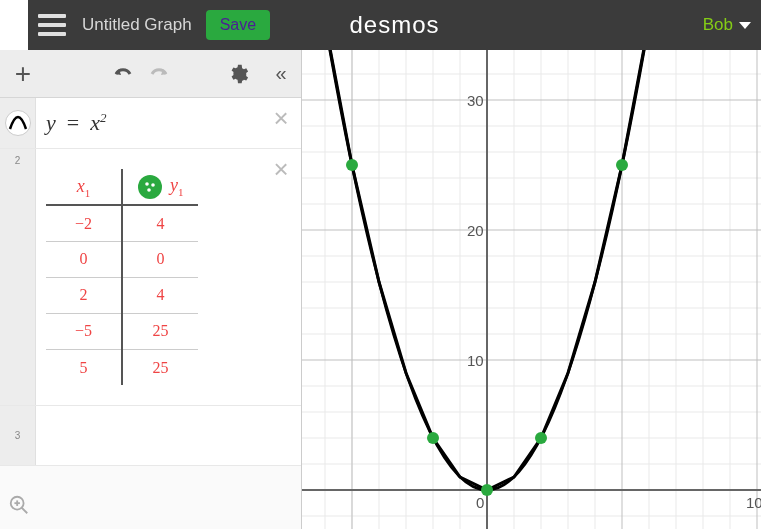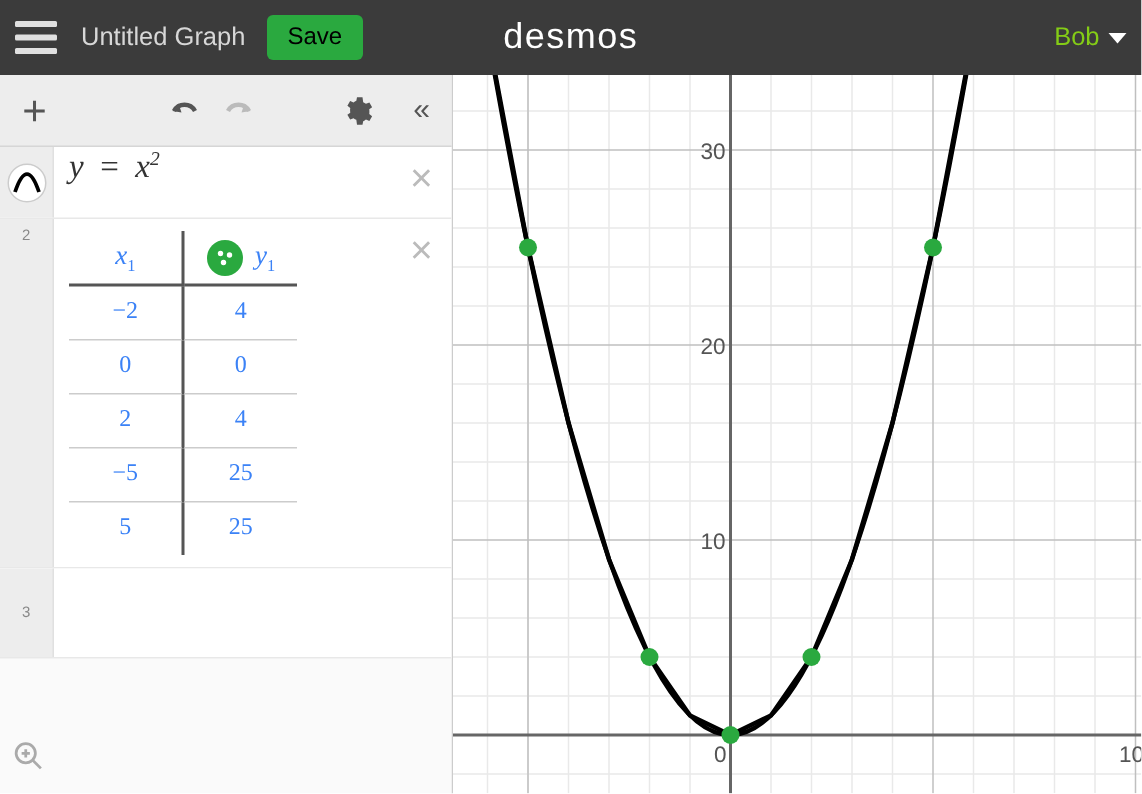--- a/index.html
+++ b/index.html
@@ -5,28 +5,29 @@
   * { box-sizing: border-box; margin: 0; padding: 0; }
   html, body { width: 761px; height: 529px; overflow: hidden; font-family: Arial, Helvetica, sans-serif; }
   .topbar {
     height: 50px;
     background: #3b3b3b;
     display: flex;
     align-items: center;
     color: #ddd;
     padding: 0 10px;
     position: relative;
+    margin-left: 28px;
   }
   .hamburger { width: 28px; height: 22px; display: flex; flex-direction: column; justify-content: space-between; cursor: pointer; }
   .hamburger span { height: 4px; background: #e0e0e0; border-radius: 1px; }
   .doc-title { margin-left: 16px; color: #d7d7d7; font-size: 17px; }
   .save-btn {
     margin-left: 14px;
     background: #2aa93f;
-    color: #000000;
+    color: #4c1d95;
     border: none;
     padding: 6px 14px;
     font-size: 16px;
     border-radius: 4px;
     cursor: pointer;
   }
   .logo {
     position: absolute;
     left: 50%;
     top: 50%;
@@ -75,40 +76,40 @@
     justify-content: center;
     font-size: 10px;
     color: #888;
     align-self: stretch;
     border-right: 1px solid #e0e0e0;
   }
   .expr-gutter .curve-ico {
     width: 26px; height: 26px; border-radius: 50%; background: #fff; border: 1px solid #ccc;
     display: flex; align-items: center; justify-content: center;
   }
-  .expr-body { flex: 1; padding: 0 10px; }
+  .expr-body { flex: 1; padding: 12px 10px; }
   .eq {
     font-family: 'Times New Roman', serif;
     font-style: italic;
     font-size: 22px;
     color: #333;
   }
   .eq sup { font-size: 13px; vertical-align: super; }
   .item-close {
     position: absolute; right: 6px; top: 6px; font-size: 26px; color: #bbb; cursor: pointer;
     width: 28px; height: 28px; display: flex; align-items: center; justify-content: center;
   }
 
   .tbl-item .expr-gutter { background: #ededed; align-items: flex-start; padding-top: 6px; }
   .data-table { border-collapse: collapse; margin: 8px 0; }
   .data-table th, .data-table td {
     width: 76px; height: 36px; text-align: center;
     font-family: 'Times New Roman', serif;
     font-size: 16px;
-    color: #3b82f6;
+    color: #ef4444;
   }
   .data-table td { border-top: 1px solid #ccc; }
   .data-table th { font-weight: normal; font-style: italic; font-size: 18px; border-bottom: 2px solid #555; position: relative; }
   .data-table th sub, .data-table td sub { font-size: 11px; font-style: normal; }
   .col-sep { border-right: 2px solid #555; }
   .dot-badge {
     display: inline-flex; width: 24px; height: 24px; border-radius: 50%; background: #2aa93f;
     align-items: center; justify-content: center; margin-right: 4px; vertical-align: middle;
   }
   .dot-badge svg { width: 14px; height: 14px; }

